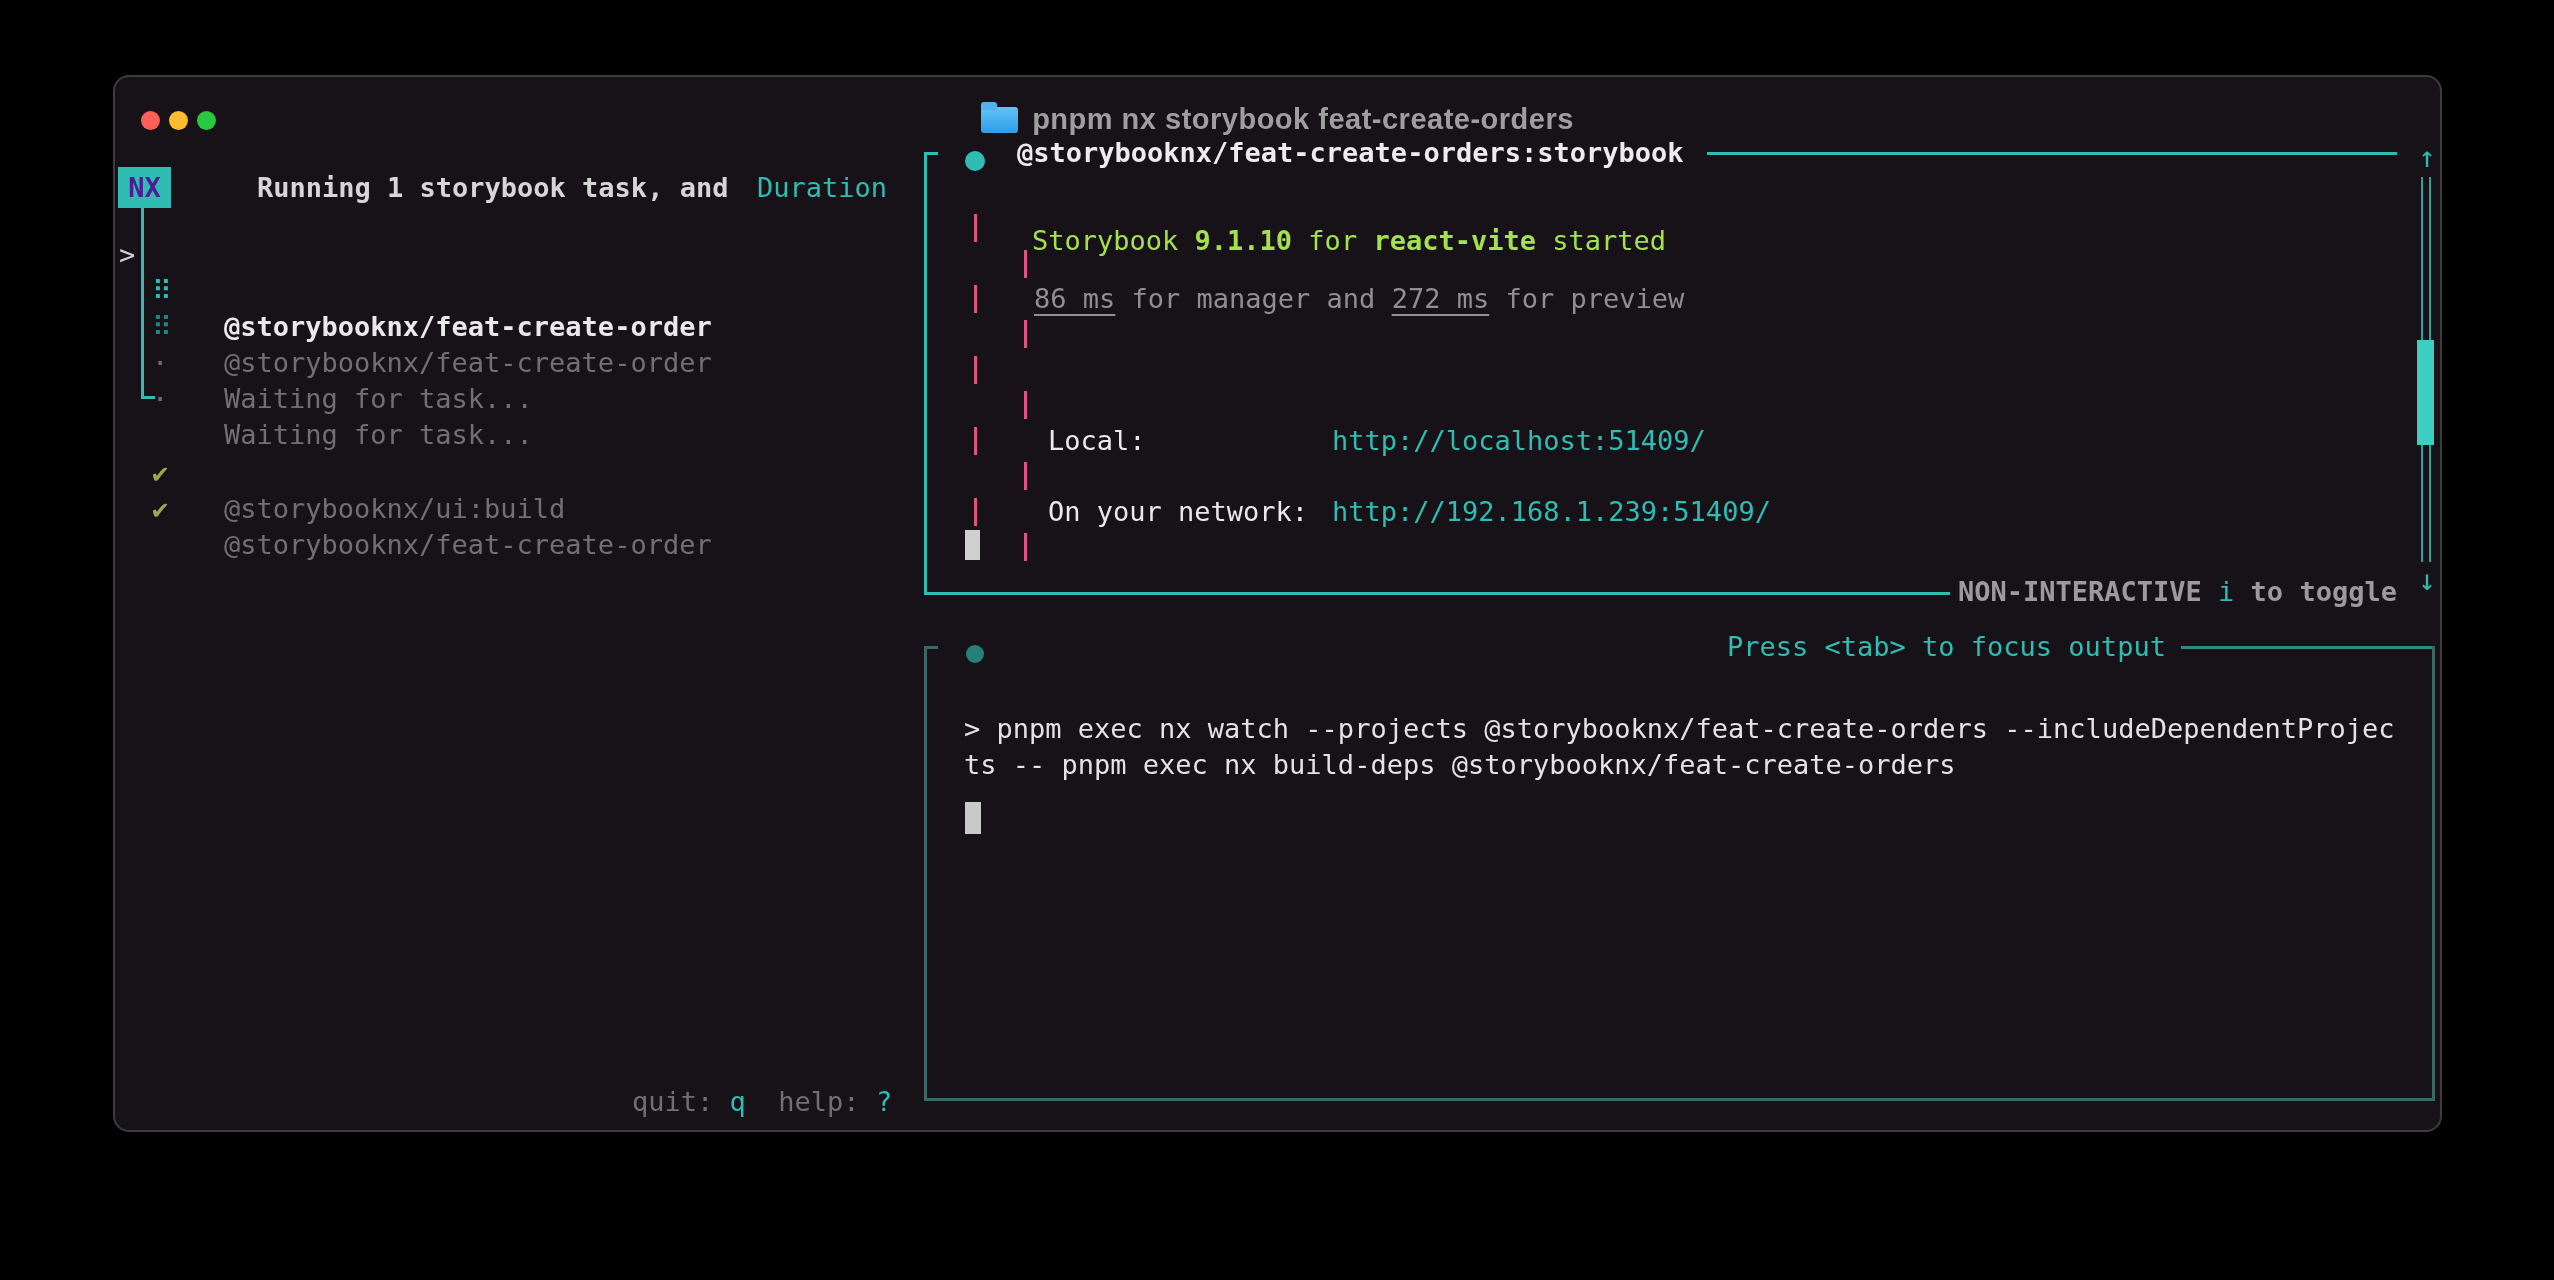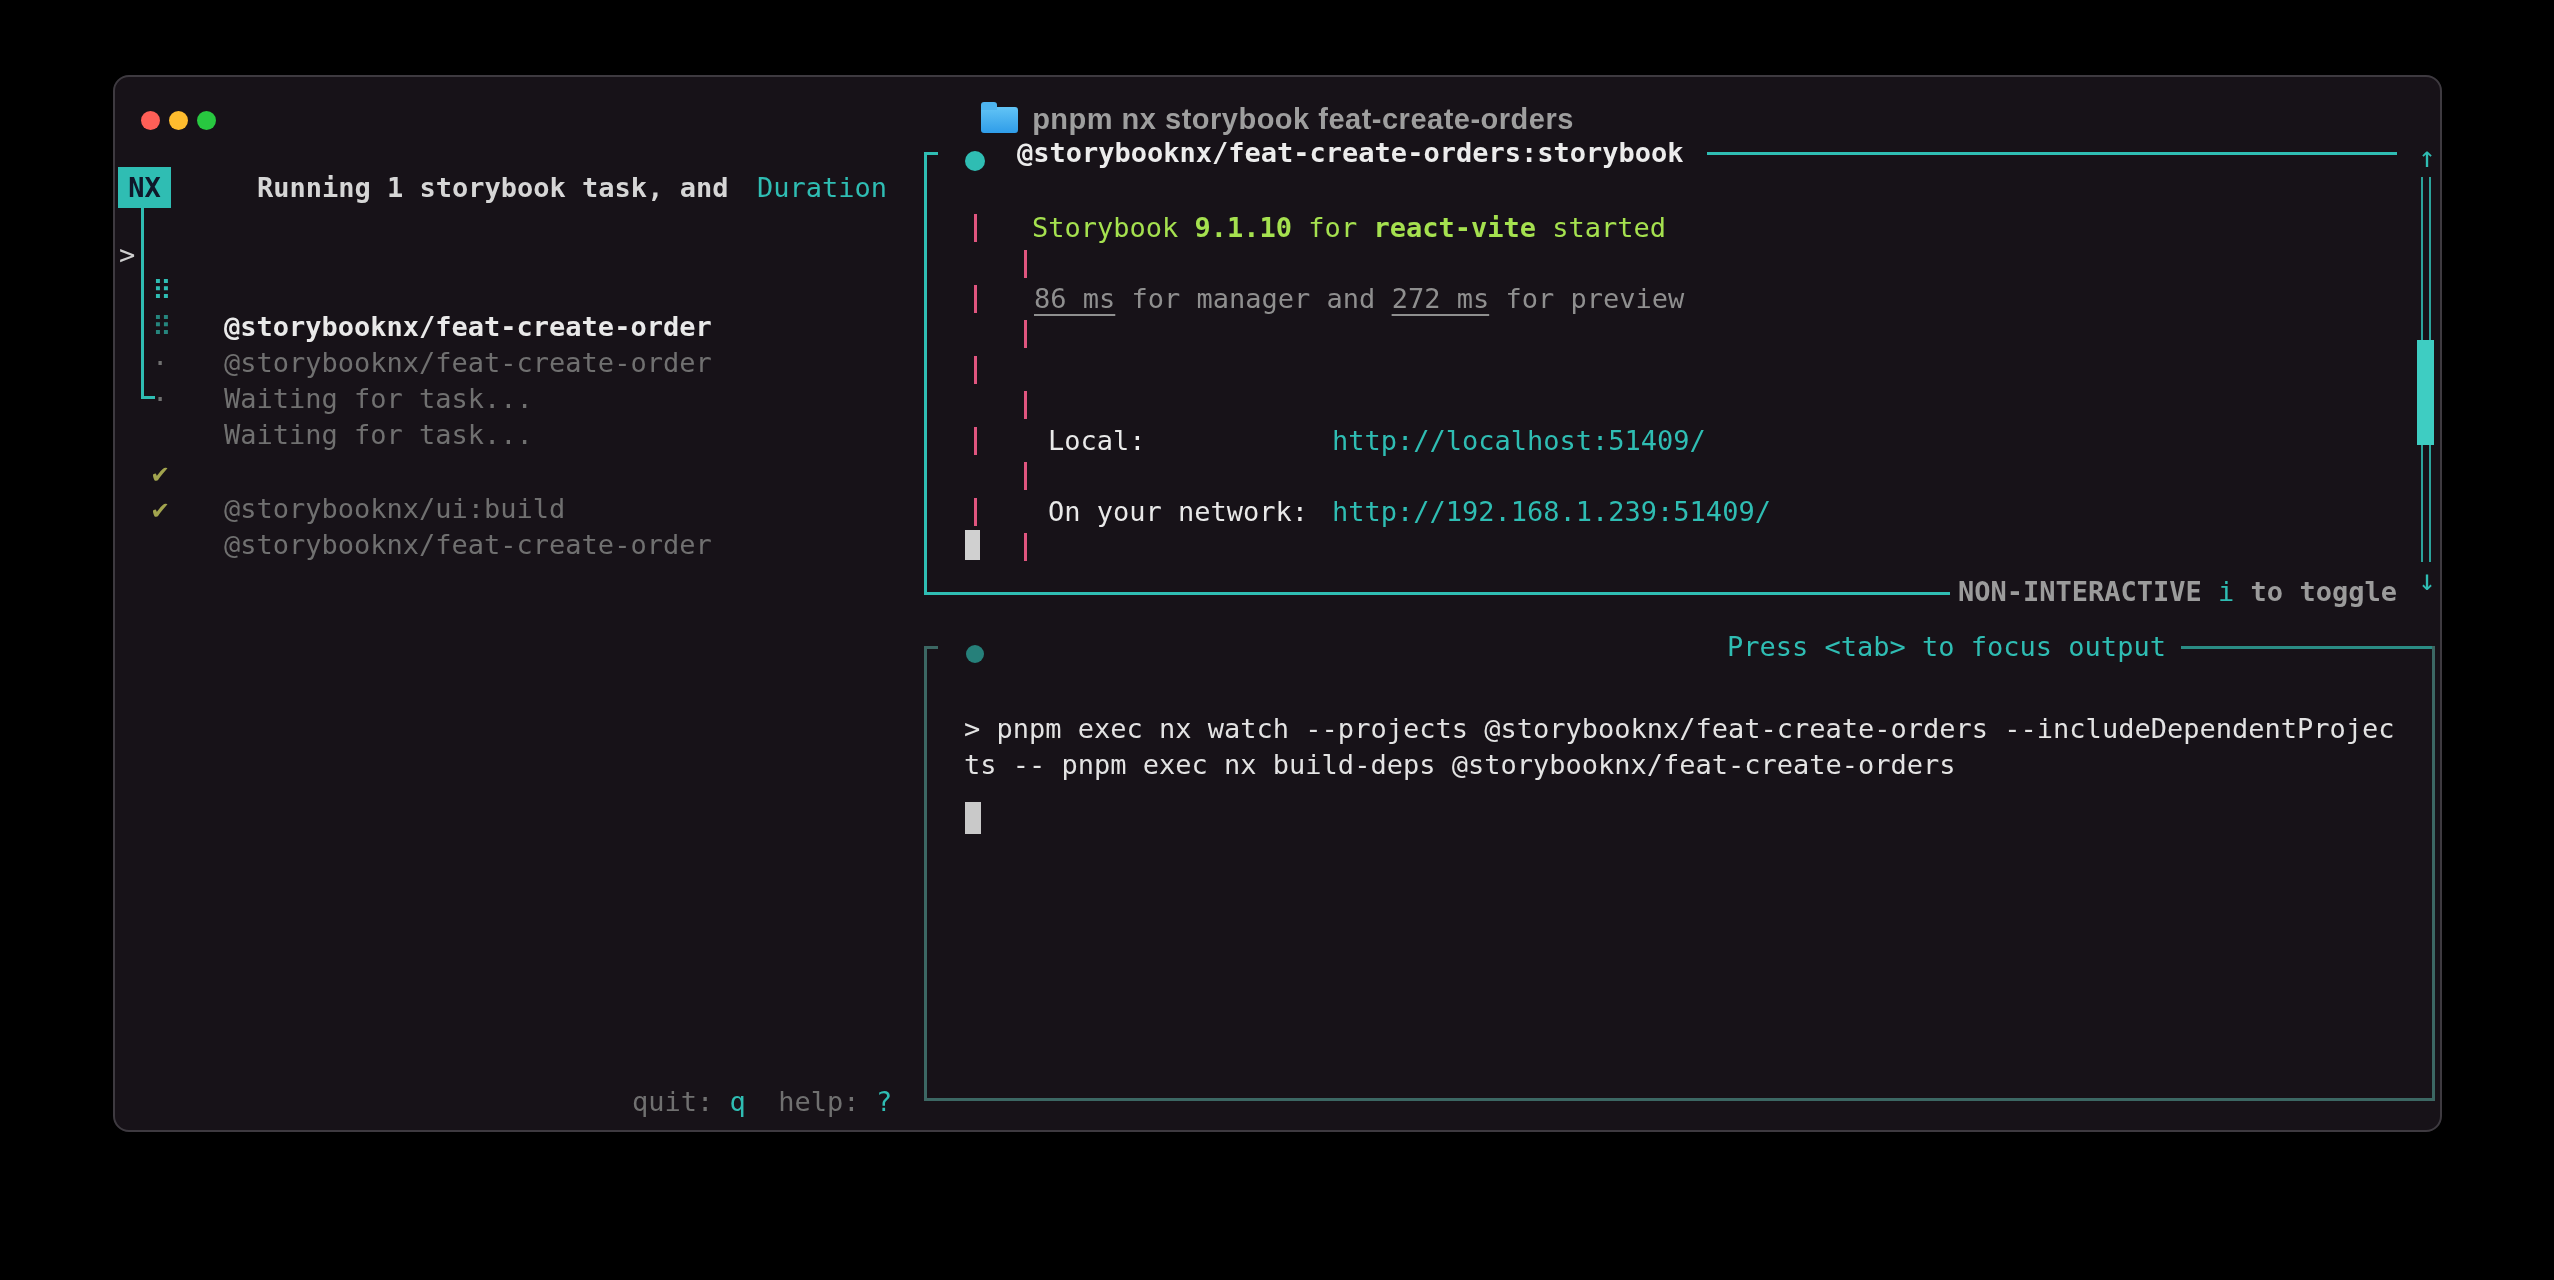--- a/index.html
+++ b/index.html
@@ -25,30 +25,30 @@
     font-size:29px; color:#9e9e9e; letter-spacing:0.5px;
   }
   .folder { position:relative; width:37px; height:26px; margin-top:2px;
     background:linear-gradient(180deg,#62c4f5 0%,#2f9de9 100%); border-radius:3px; }
   .folder::before { content:""; position:absolute; left:0; top:-5px; width:16px; height:8px;
     background:#4db4f0; border-radius:3px 3px 0 0; }
 
   
   .teal   { color:#2fbdb3; }
   .tealdim{ color:#26857d; }
-  .green  { color:#a5e14f; }
+  .green  { color:#a5e14f;margin-top:13px; }
   .white  { color:#e9e9e9; }
   .dim    { color:#707070; }
   .mid    { color:#9b9b9b;font-weight:bold; }
   .olive  { color:#a2a44e; }
   .graytext { color:#8f8f8f; }
   .und { text-decoration:underline; text-underline-offset:6px; }
 
   .nx-badge { left:3px; top:90px; width:53px; height:41px; background:#2fbdb3;
-    color:#0f172a; font-weight:bold; text-align:center; line-height:41px; font-size:27px; }
+    color:#4c1d95; font-weight:bold; text-align:center; line-height:41px; font-size:27px; }
   .tree-v { left:26px; top:131px; width:3px; height:190px; background:#2fbdb3; }
   .tree-f { left:26px; top:319px; width:14px; height:3px; background:#2fbdb3; }
 
   
   .b-teal { background:#2fbdb3; }
   .b-dim  { background:#3c6763; }
   .pinkbar { position:absolute; width:3px; height:28px; background:#e0557f; }
   .dot { position:absolute; border-radius:50%; }
   .cursor-block { position:absolute; background:#d0d0d0; }
 

